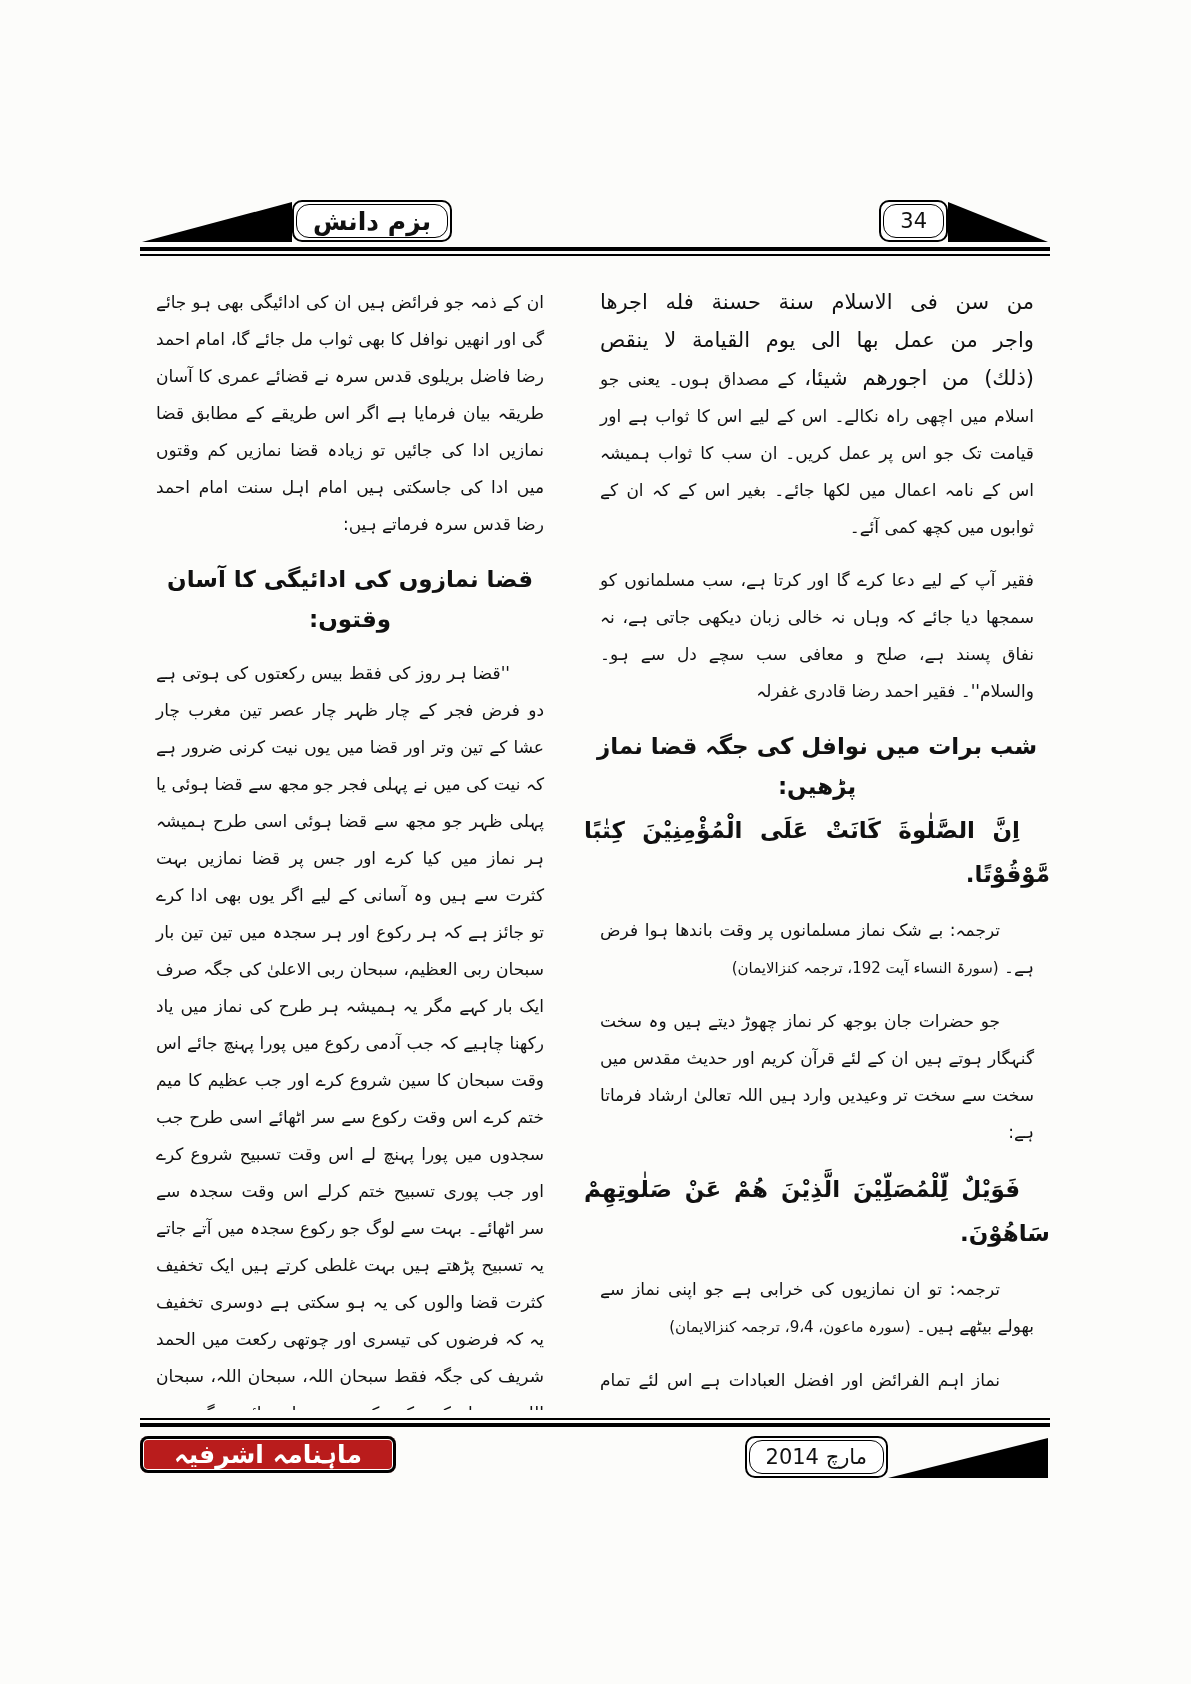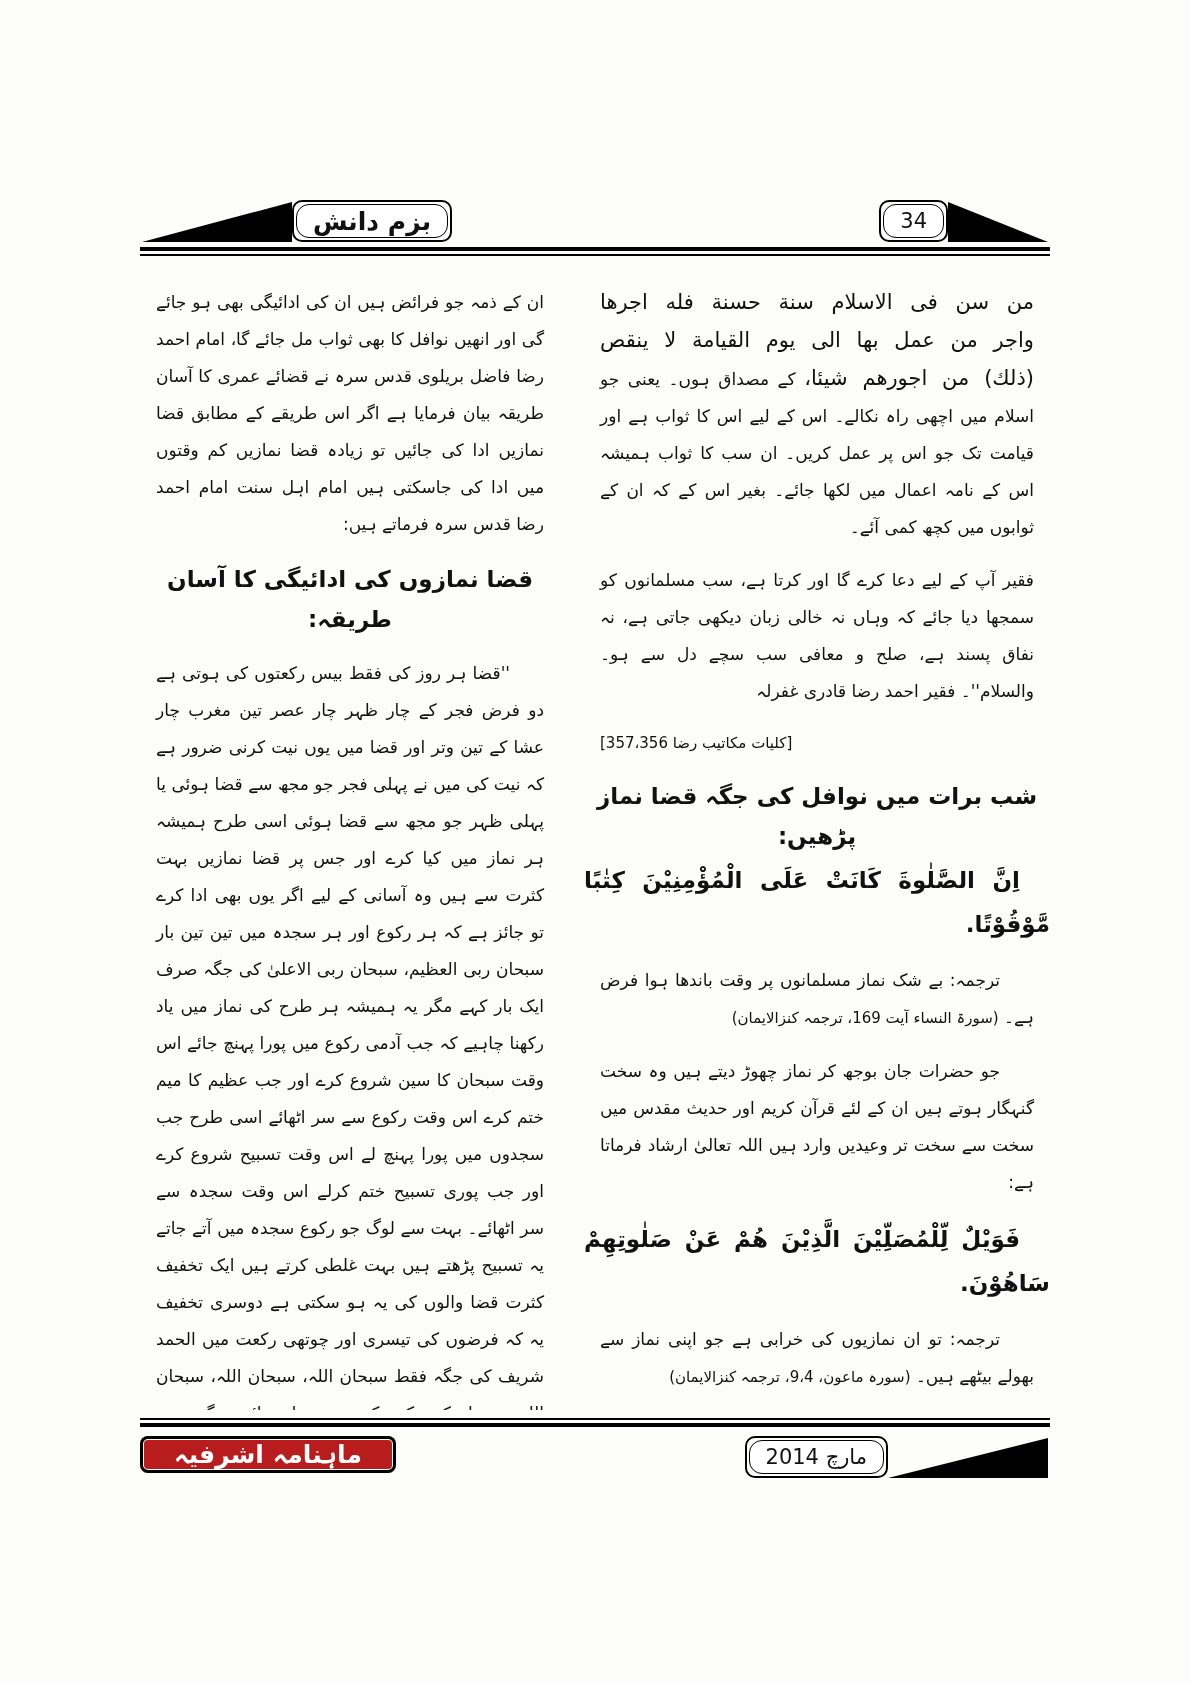--- a/index.html
+++ b/index.html
@@ -84,39 +84,38 @@
 
     <div class="rule"></div>
 
     <div class="cols">
 
       <div class="col col-right">
         <p class="body">
           <span class="arseg">من سن فى الاسلام سنة حسنة فله اجرها واجر من عمل بها الى يوم القيامة لا ينقص (ذلك) من اجورهم شيئا،</span><span> کے مصداق ہوں۔ یعنی جو اسلام میں اچھی راہ نکالے۔ اس کے لیے اس کا ثواب ہے اور قیامت تک جو اس پر عمل کریں۔ ان سب کا ثواب ہمیشہ اس کے نامہ اعمال میں لکھا جائے۔ بغیر اس کے کہ ان کے ثوابوں میں کچھ کمی آئے۔</span>
         </p>
         <p class="body">فقیر آپ کے لیے دعا کرے گا اور کرتا ہے، سب مسلمانوں کو سمجھا دیا جائے کہ وہاں نہ خالی زبان دیکھی جاتی ہے، نہ نفاق پسند ہے، صلح و معافی سب سچے دل سے ہو۔ والسلام''۔ فقیر احمد رضا قادری غفرلہ</p>
-        <p class="ref">[کلیات مکاتیب رضا 357،356]</p>
         <p class="heading">شب برات میں نوافل کی جگہ قضا نماز پڑھیں:</p>
         <p class="verse">اِنَّ الصَّلٰوةَ كَانَتْ عَلَى الْمُؤْمِنِيْنَ كِتٰبًا مَّوْقُوْتًا.</p>
         <p class="body indent">
           <span>ترجمہ: بے شک نماز مسلمانوں پر وقت باندھا ہوا فرض ہے۔</span>
-          <span class="small">(سورۃ النساء آیت 169، ترجمہ کنزالایمان)</span>
+          <span class="small">(سورۃ النساء آیت 192، ترجمہ کنزالایمان)</span>
         </p>
         <p class="body indent">جو حضرات جان بوجھ کر نماز چھوڑ دیتے ہیں وہ سخت گنہگار ہوتے ہیں ان کے لئے قرآن کریم اور حدیث مقدس میں سخت سے سخت تر وعیدیں وارد ہیں اللہ تعالیٰ ارشاد فرماتا ہے:</p>
         <p class="verse">فَوَيْلٌ لِّلْمُصَلِّيْنَ الَّذِيْنَ هُمْ عَنْ صَلٰوتِهِمْ سَاهُوْنَ.</p>
         <p class="body indent">
           <span>ترجمہ: تو ان نمازیوں کی خرابی ہے جو اپنی نماز سے بھولے بیٹھے ہیں۔</span>
           <span class="small">(سورہ ماعون، 9،4، ترجمہ کنزالایمان)</span>
         </p>
         <p class="body indent">نماز اہم الفرائض اور افضل العبادات ہے اس لئے تمام مسلمانوں پر لازم ہے کہ نماز کو ان کے وقتوں پر ہی ادا کریں، خدا نخواستہ کسی وجہ سے نماز وقتوں کے مطابق ادا نہ کر سکیں تو جتنی جلدی ممکن ہو اس کی قضا کریں، پتا نہیں وقت اجل کب آجائے۔ بہت سارے حضرات ان مبارک راتوں میں نوافل کثرت سے پڑھتے ہیں جب کہ ان کے ذمے قضا نمازیں بھی باقی رہتی ہیں ایسے حضرات کے لیے حکم یہ ہے کہ نوافل کی جگہ قضا نمازیں پڑھیں، اگر ایسا کرتے ہیں تو</p>
       </div>
 
       <div class="col col-left">
         <p class="body">ان کے ذمہ جو فرائض ہیں ان کی ادائیگی بھی ہو جائے گی اور انھیں نوافل کا بھی ثواب مل جائے گا، امام احمد رضا فاضل بریلوی قدس سرہ نے قضائے عمری کا آسان طریقہ بیان فرمایا ہے اگر اس طریقے کے مطابق قضا نمازیں ادا کی جائیں تو زیادہ قضا نمازیں کم وقتوں میں ادا کی جاسکتی ہیں امام اہل سنت امام احمد رضا قدس سرہ فرماتے ہیں:</p>
-        <p class="heading">قضا نمازوں کی ادائیگی کا آسان طریقہ:</p>
+        <p class="heading">قضا نمازوں کی ادائیگی کا آسان وقتوں:</p>
         <p class="body indent">''قضا ہر روز کی فقط بیس رکعتوں کی ہوتی ہے دو فرض فجر کے چار ظہر چار عصر تین مغرب چار عشا کے تین وتر اور قضا میں یوں نیت کرنی ضرور ہے کہ نیت کی میں نے پہلی فجر جو مجھ سے قضا ہوئی یا پہلی ظہر جو مجھ سے قضا ہوئی اسی طرح ہمیشہ ہر نماز میں کیا کرے اور جس پر قضا نمازیں بہت کثرت سے ہیں وہ آسانی کے لیے اگر یوں بھی ادا کرے تو جائز ہے کہ ہر رکوع اور ہر سجدہ میں تین تین بار سبحان ربی العظیم، سبحان ربی الاعلیٰ کی جگہ صرف ایک بار کہے مگر یہ ہمیشہ ہر طرح کی نماز میں یاد رکھنا چاہیے کہ جب آدمی رکوع میں پورا پہنچ جائے اس وقت سبحان کا سین شروع کرے اور جب عظیم کا میم ختم کرے اس وقت رکوع سے سر اٹھائے اسی طرح جب سجدوں میں پورا پہنچ لے اس وقت تسبیح شروع کرے اور جب پوری تسبیح ختم کرلے اس وقت سجدہ سے سر اٹھائے۔ بہت سے لوگ جو رکوع سجدہ میں آتے جاتے یہ تسبیح پڑھتے ہیں بہت غلطی کرتے ہیں ایک تخفیف کثرت قضا والوں کی یہ ہو سکتی ہے دوسری تخفیف یہ کہ فرضوں کی تیسری اور چوتھی رکعت میں الحمد شریف کی جگہ فقط سبحان اللہ، سبحان اللہ، سبحان اللہ تین بار کہہ کر رکوع میں چلے جائیں مگر وہی خیال یہاں بھی ضرور ہے کہ سیدھے کھڑے ہو کر سبحان اللہ شروع کریں اور سبحان اللہ پورا کھڑے کھڑے کہہ کر رکوع کے لیے سر جھکائیں یہ تخفیف فقط فرضوں کی تیسری چوتھی رکعت میں ہے وتروں کی تینوں رکعتوں میں الحمد اور سورت دونوں ضرور پڑھی جائیں تیسری تخفیف پچھلی (آخری) التحیات کے بعد دونوں درودوں اور دعا کی جگہ صرف اللهم صل علی محمد والہ کہہ کر سلام پھیر دیں چوتھی تخفیف وتروں کی تیسری رکعت میں دعائے قنوت کی جگہ اللہ اکبر کہہ کر فقط ایک یا تین بار رَبِّ اغْفِرْ لِیْ کہے''۔</p>
 
       </div>
 
     </div>
   </div>
 
   <div class="footer-wrap">
     <div class="rule-ftr"></div>
     <div class="bar-ftr">

